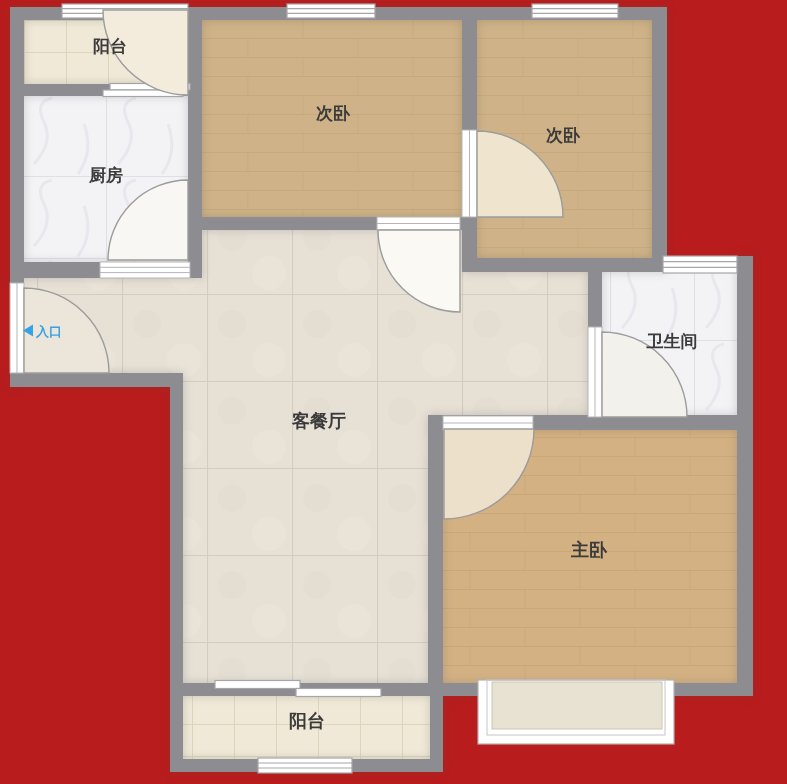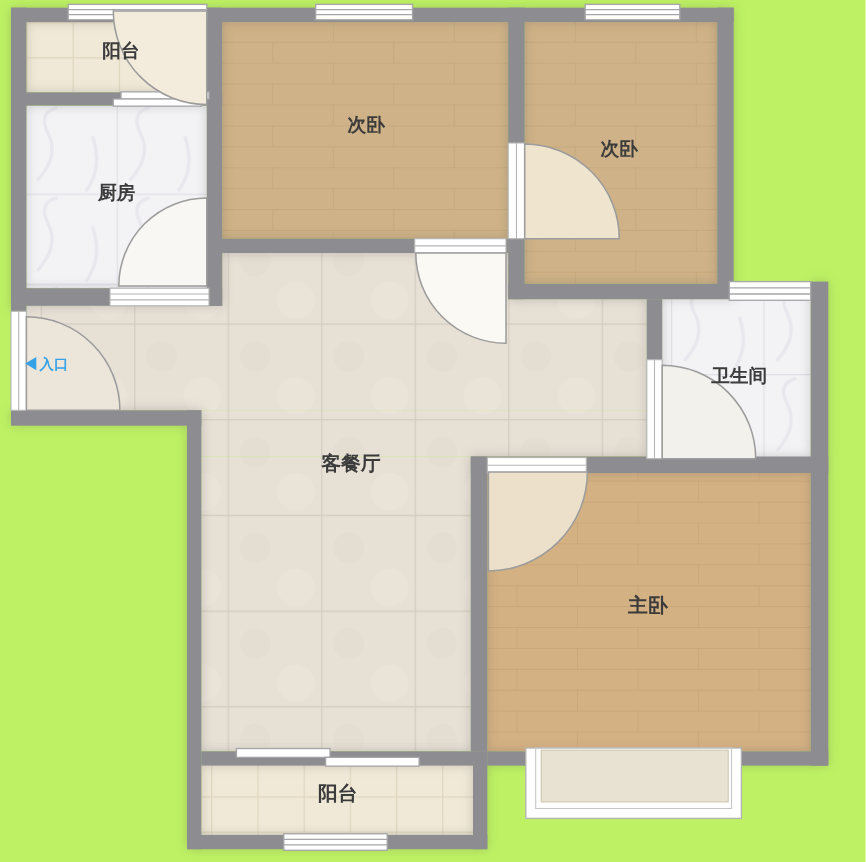--- a/index.html
+++ b/index.html
@@ -1,17 +1,17 @@
 <!DOCTYPE html>
 <html><head>
 <meta charset="utf-8">
 <style>
   html,body{margin:0;padding:0;background:#ffffff;}
   .plan-wrap{
-    width:787px;height:784px;position:relative;background:#bef264;overflow:hidden;
+    width:787px;height:784px;position:relative;background:#b91c1c;overflow:hidden;
     font-family:"Liberation Sans","DejaVu Sans",sans-serif;
   }
   svg text.room-label{
     font-family:"Liberation Sans","DejaVu Sans",sans-serif;
     font-weight:bold;
     fill:#3b3b3b;
   }
   svg text.entry-label{
     font-family:"Liberation Sans","DejaVu Sans",sans-serif;
     font-weight:bold;

